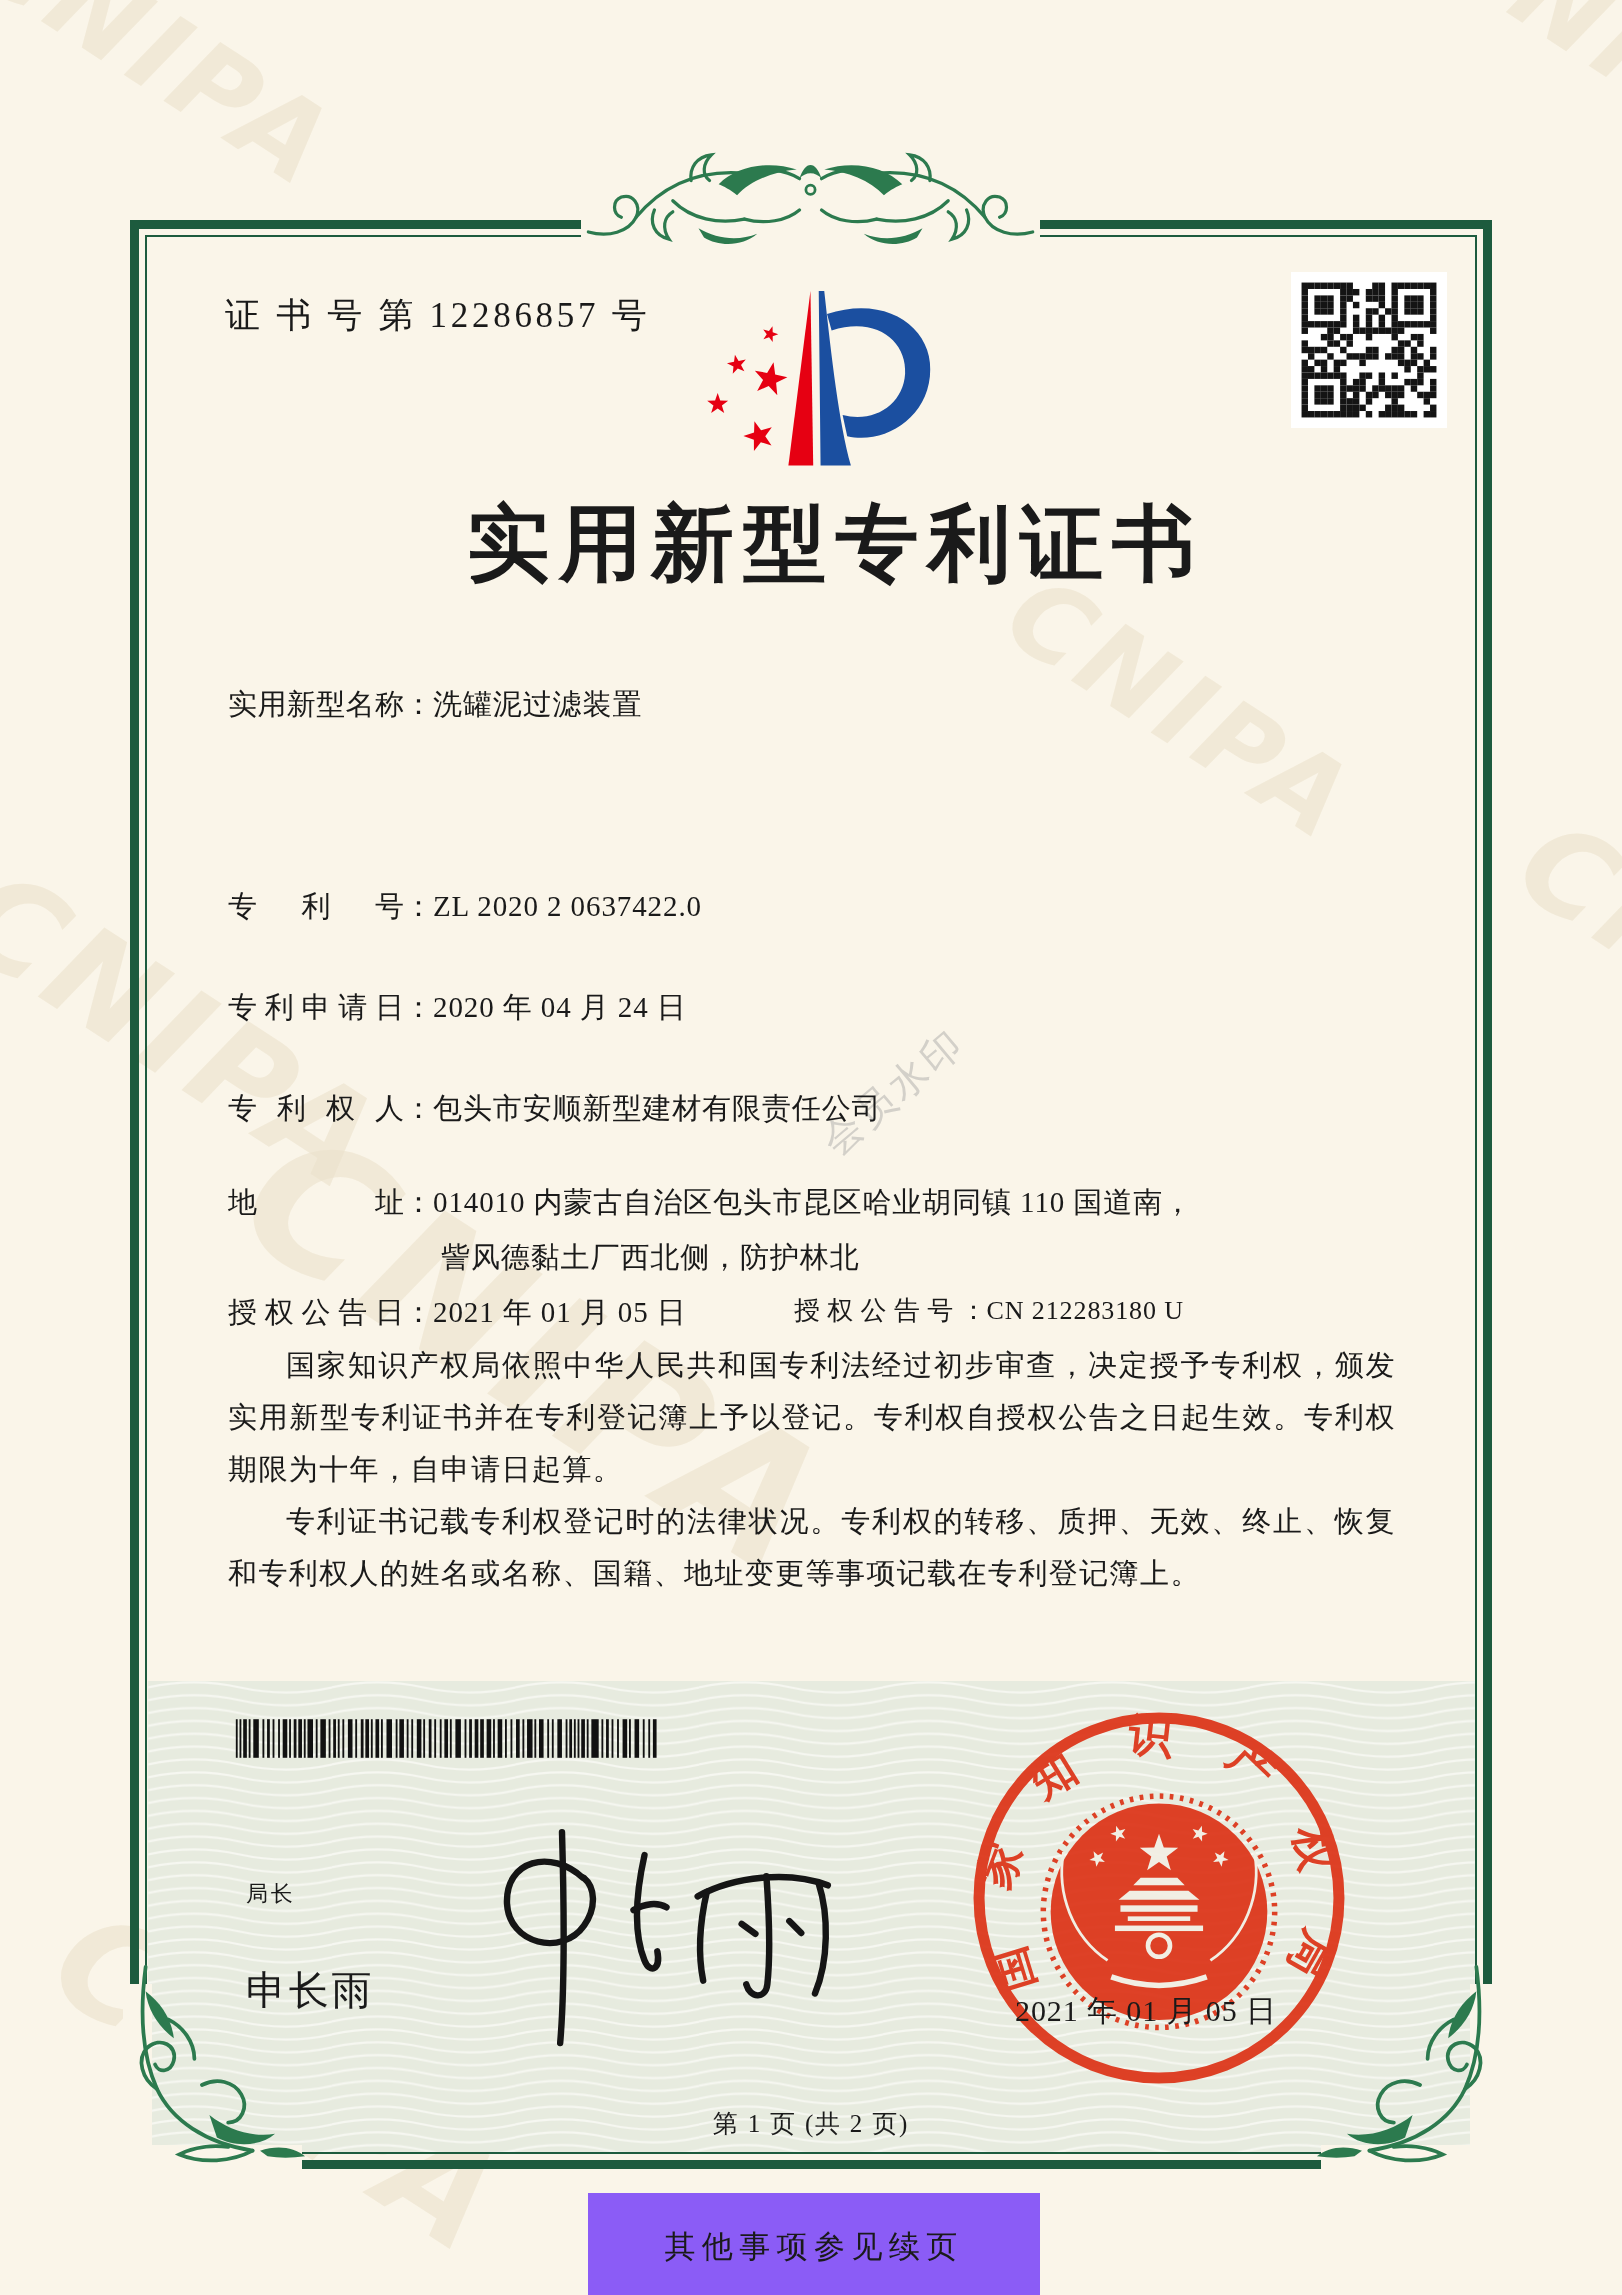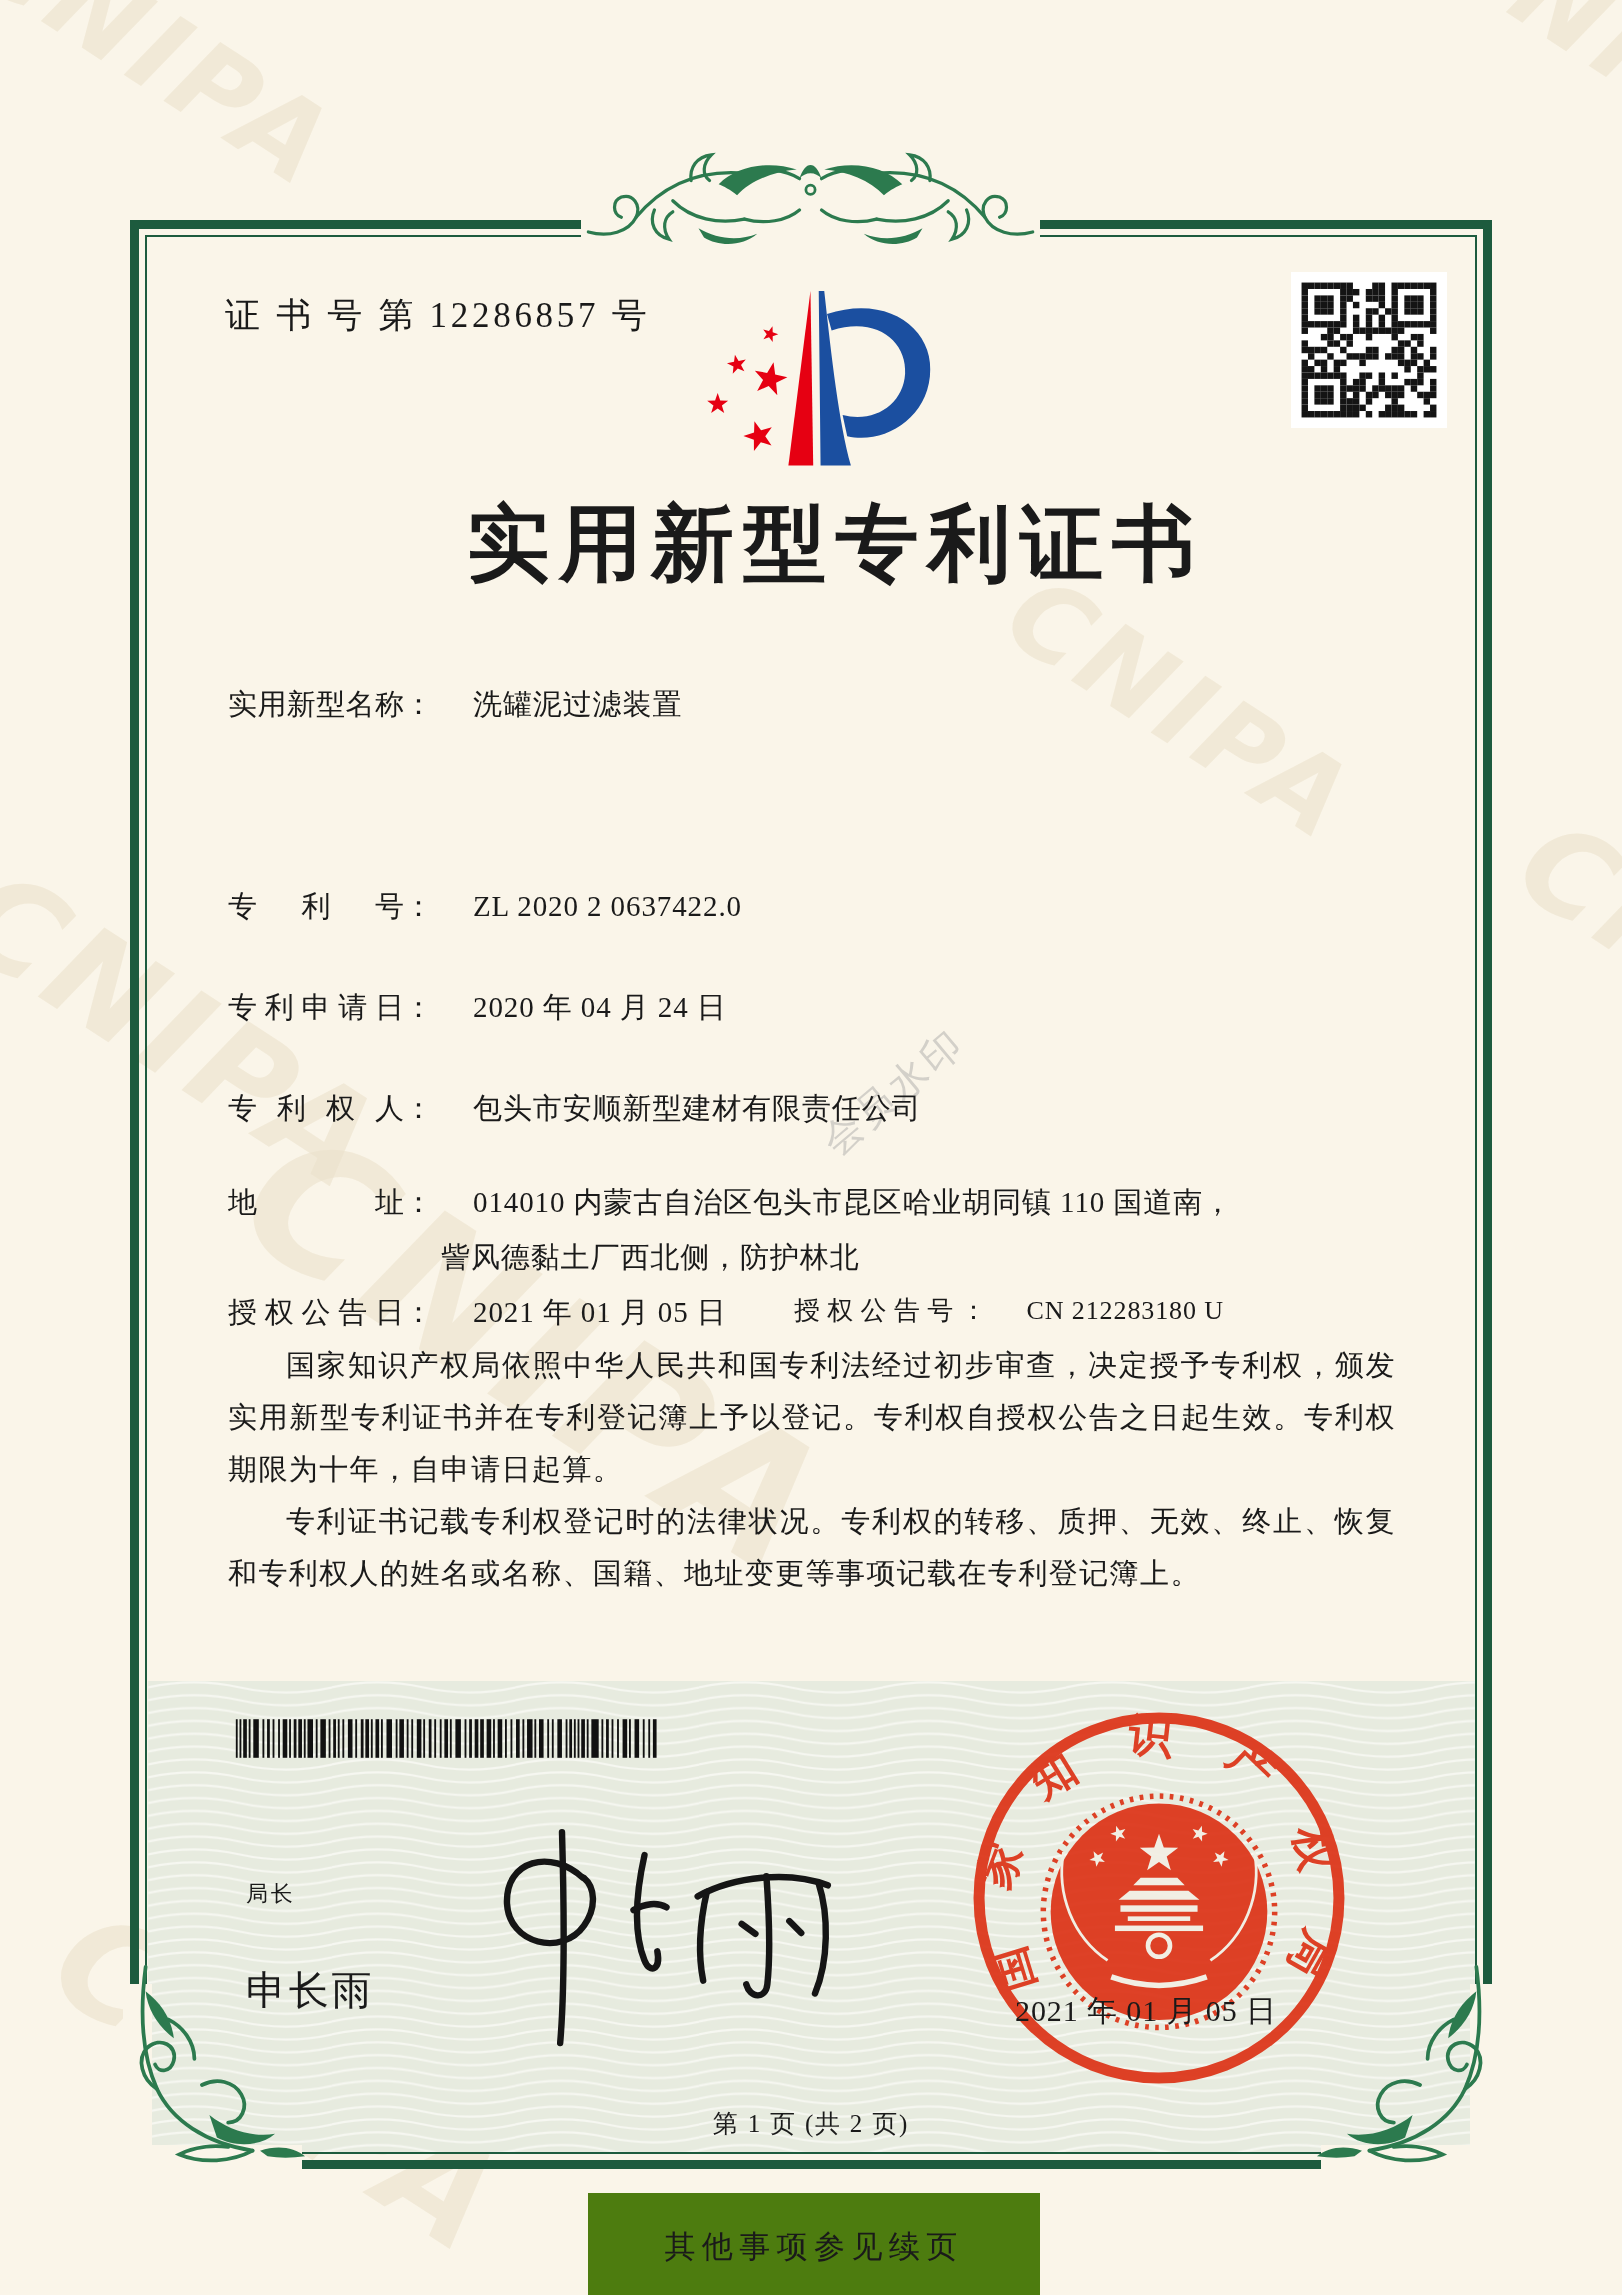--- a/index.html
+++ b/index.html
@@ -20,36 +20,36 @@
   .guilloche{position:absolute;left:148px;top:1681px;}
   
   .cert-no{position:absolute;left:225px;top:292px;font-size:35px;letter-spacing:3.7px;white-space:nowrap;}
   .logo{position:absolute;left:680px;top:257px;}
   .qr{position:absolute;left:1291px;top:272px;width:156px;height:156px;background:#ffffff;}
   .title{position:absolute;left:0;top:489px;width:1623px;text-align:center;font-size:83px;
       font-weight:bold;letter-spacing:9.2px;white-space:nowrap;padding-left:24px;}
   .row{position:absolute;left:228px;font-size:29px;white-space:nowrap;}
   .flabel{display:inline-block;width:176px;text-align:justify;text-align-last:justify;vertical-align:bottom;}
   .flabel-sm{display:inline-block;letter-spacing:7.3px;vertical-align:bottom;}
-  .fvalue{letter-spacing:0.9px;margin-left:40px;}
+  .fvalue{letter-spacing:0.9px;}
   .addr2{position:absolute;left:441px;top:1238px;font-size:29px;letter-spacing:0.9px;white-space:nowrap;}
   .grant-right{position:absolute;left:794px;top:1293px;font-size:26px;white-space:nowrap;}
   .body-text{position:absolute;left:228px;top:1339px;width:1168px;font-size:29px;line-height:52px;
       text-align:justify;letter-spacing:1.4px;}
   .body-text p{margin:0;text-indent:2em;}
   .barcode{position:absolute;left:234px;top:1719px;}
   .officer-title{position:absolute;left:246px;top:1879px;font-family:"Liberation Sans",sans-serif;
       font-size:22px;letter-spacing:2.8px;}
   .officer-name{position:absolute;left:246px;top:1963px;font-family:"Liberation Sans",sans-serif;
       font-size:40px;letter-spacing:2.8px;}
   .signature{position:absolute;left:404px;top:1823px;}
   .seal{position:absolute;left:957px;top:1696px;opacity:.93;}
   .seal-date{position:absolute;left:1015px;top:1991px;font-size:30px;letter-spacing:0.9px;white-space:nowrap;}
   .page-info{position:absolute;left:130px;top:2107px;width:1362px;text-align:center;font-size:25px;letter-spacing:1.8px;}
-  .note-box{position:absolute;left:588px;top:2193px;width:452px;height:103px;background:#4d7c0f;}
+  .note-box{position:absolute;left:588px;top:2193px;width:452px;height:103px;background:#8b5cf6;}
   .note-text{margin:33px 0 0 0;text-align:center;font-size:31px;letter-spacing:6.4px;}
 </style>
 </head>
 <body>
 
 <div class="page">
 
   <div class="wm" style="left:-46px;top:-13.8px;font-size:110px;">CNIPA</div>
   <div class="wm" style="left:1419px;top:-23px;font-size:110px;">CNIPA</div>
   <div class="wm" style="left:987px;top:647px;font-size:106px;">CNIPA</div>

